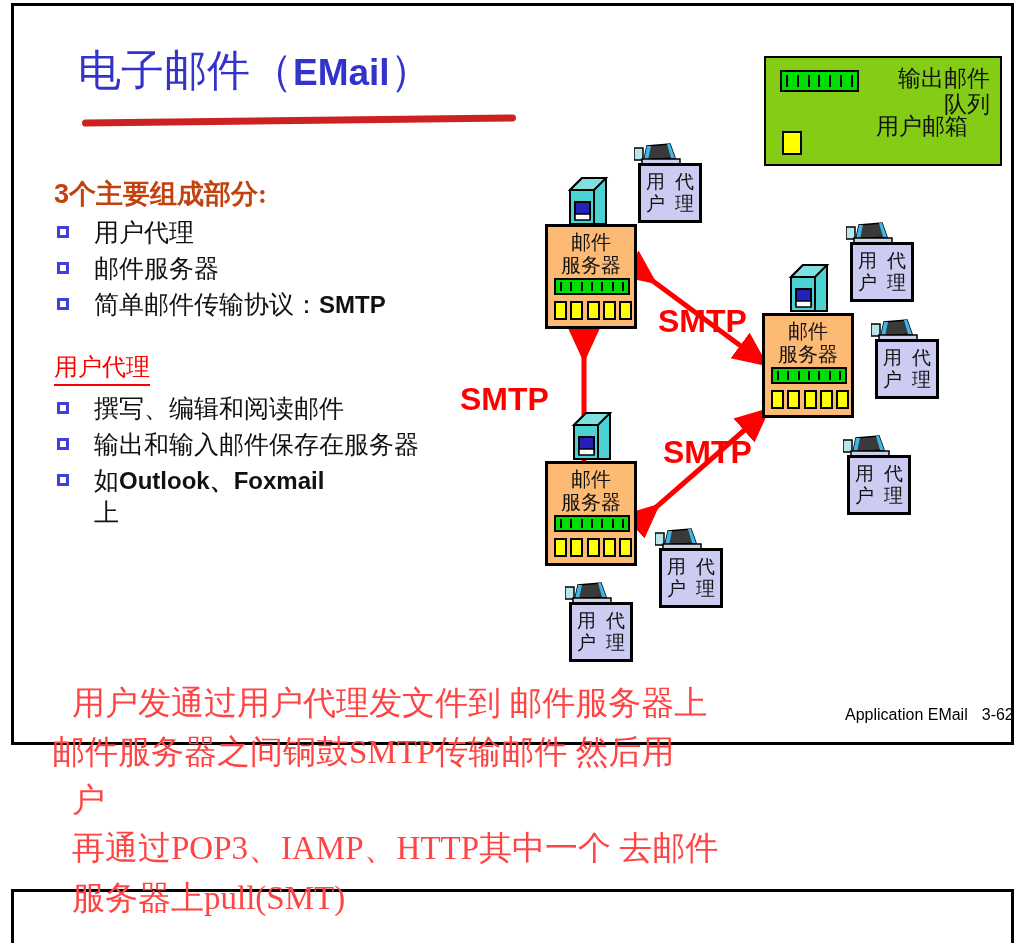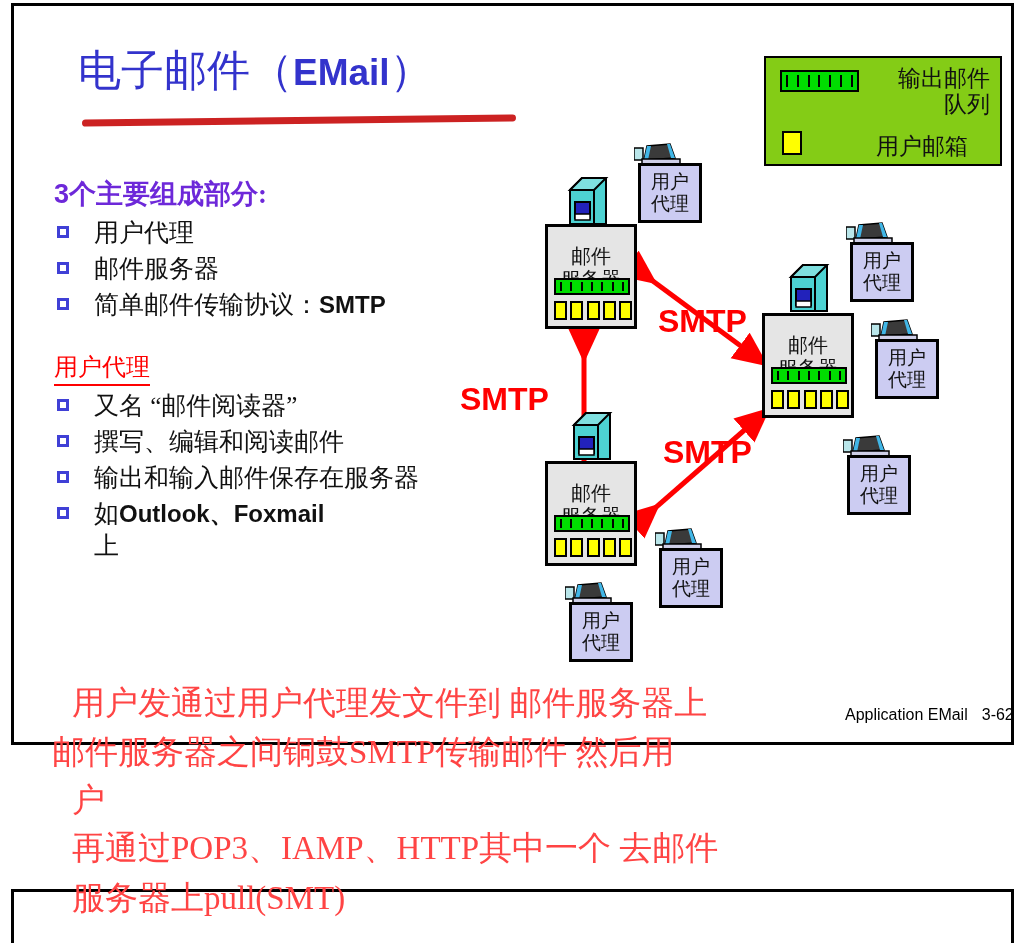--- a/index.html
+++ b/index.html
@@ -28,21 +28,21 @@
     position:absolute;left:82px;top:117px;width:434px;height:7px;
     background:#cc2222;border-radius:4px;
     transform:rotate(-0.7deg);
   }
 
   
   #left-col{position:absolute;left:47px;top:176px;width:470px;}
 
   .section-head{
     font-family:"Liberation Sans", sans-serif;
-    font-weight:bold;font-size:27px;color:#6d28d9;
+    font-weight:bold;font-size:27px;color:#c2410c;
     margin:0 0 4px 7px;white-space:nowrap;
   }
   .section-head .cn{font-family:"Liberation Serif", serif;font-weight:bold;}
 
   .section-head2{
     font-family:"Liberation Serif", serif;
     font-size:24px;color:#ff0000;
     margin:0 0 3px 7px;white-space:nowrap;
     display:inline-block;
     border-bottom:2px solid #ff0000;
@@ -89,24 +89,24 @@
   .qbar i{display:block;width:2px;background:#000000;height:62%;}
 
   .mbox{background:#ffff00;border:2px solid #000000;box-sizing:border-box;}
 
   
   #diagram{position:absolute;left:0;top:0;width:1027px;height:745px;}
 
   .server{
     position:absolute;
     width:92px;height:105px;
-    background:#e5e5e5;border:3px solid #000000;
+    background:#fdba74;border:3px solid #000000;
     box-sizing:border-box;
     display:flex;flex-direction:column;align-items:center;
-    padding-top:18px;
+    padding-top:4px;
   }
   .server .nm{
     font-family:"Liberation Serif", serif;font-size:20px;color:#111;
     line-height:23px;text-align:center;
   }
   .server .q{
     position:absolute;left:6px;bottom:31px;width:76px;height:17px;
   }
   .server .boxes{
     position:absolute;left:6px;bottom:6px;width:78px;height:19px;
@@ -114,21 +114,21 @@
   }
   .server .boxes .mbox{width:13px;height:19px;}
 
   
   .tower{position:absolute;width:44px;height:50px;}
 
   .agent{
     position:absolute;width:64px;height:60px;
     background:#ccccf2;border:3px solid #000000;
     box-sizing:border-box;
-    display:flex;flex-direction:column;align-items:center;justify-content:center;
+    display:flex;flex-direction:row;align-items:center;justify-content:center;
   }
   .agent .nm{
     font-family:"Liberation Serif", serif;font-size:19px;color:#111;
     line-height:22px;text-align:center;
   }
   .laptop{position:absolute;width:47px;height:23px;}
 
   .smtp-lbl{
     position:absolute;
     font-family:"Liberation Sans", sans-serif;font-weight:bold;
@@ -169,21 +169,21 @@
     <li><span class="sq"></span><span>用户代理</span></li>
     <li><span class="sq"></span><span>邮件服务器</span></li>
     <li><span class="sq"></span><span>简单邮件传输协议：</span><span class="latin">SMTP</span></li>
   </ul>
 
   <div class="gap"></div>
 
   <div class="section-head2">用户代理</div>
 
   <ul class="bullets">
-    <li><span class="sq"></span><span>又名 “邮件阅读器”</span></li>
+    <li><span class="sq"></span></li>
     <li><span class="sq"></span><span>撰写、编辑和阅读邮件</span></li>
     <li><span class="sq"></span><span>输出和输入邮件保存在服务器</span></li>
     <li><span class="sq"></span><span>如</span><span class="latin">Outlook、Foxmail</span></li>
     <li style="padding-left:47px;margin-top:-4px;"><span>上</span></li>
   </ul>
 </div>
 
 <div id="legend">
   <div class="row" style="left:14px;top:12px;">
     <div class="qbar" style="width:79px;height:22px;">
@@ -195,21 +195,21 @@
         <i></i>
         <i></i>
     </div>
   </div>
   <div class="lbl" style="position:absolute;left:100px;top:8px;width:124px;">
     <div>输出邮件</div>
     <div>队列</div>
   </div>
 
   <div class="mbox" style="position:absolute;left:16px;top:73px;width:20px;height:24px;"></div>
-  <div class="lbl" style="position:absolute;left:88px;top:76px;width:136px;text-align:center;">用户邮箱</div>
+  <div class="lbl" style="position:absolute;left:88px;top:56px;width:136px;text-align:center;">用户邮箱</div>
 </div>
 
 <div id="diagram">
 
   <svg width="1027" height="745" style="position:absolute;left:0;top:0;">
     <defs>
       <marker id="ah" markerWidth="7" markerHeight="7" refX="3.2" refY="3.2" orient="auto">
         <path d="M0,0 L7,3.2 L0,6.4 z" fill="#ff0000"></path>
       </marker>
     </defs>

